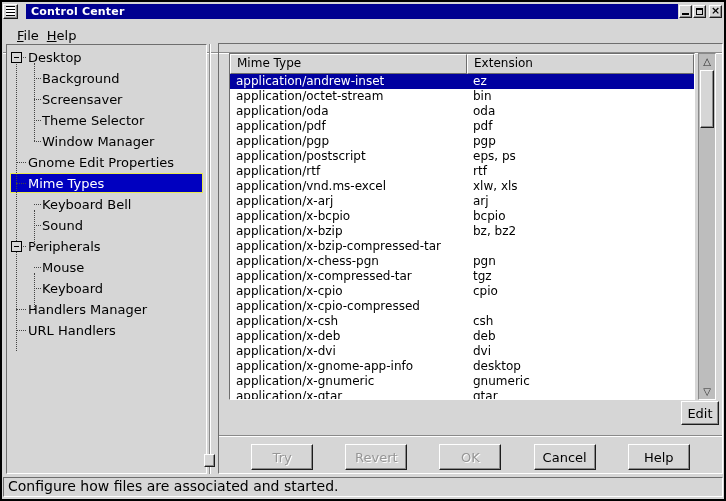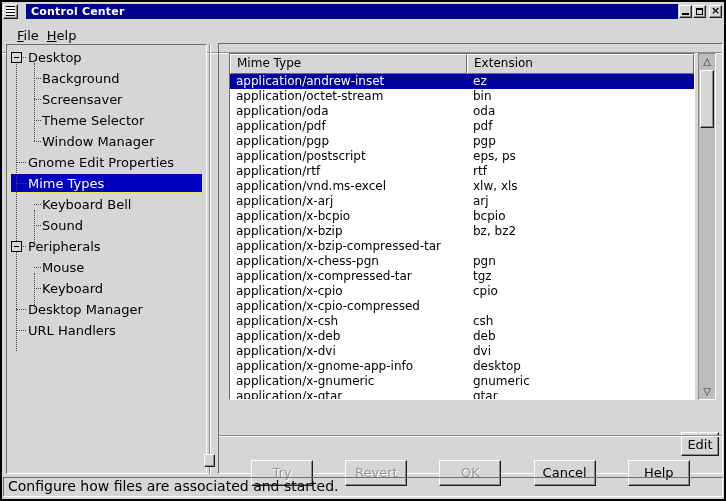--- a/index.html
+++ b/index.html
@@ -71,21 +71,21 @@
   .vscroll { position:absolute; left:479px; top:9px; width:18px; height:347px; background:#bdbdbd;
     border:1px solid; border-color:#8a8a8a #fff #fff #8a8a8a; }
   .sb-arrow { position:absolute; left:0; width:16px; height:15px; text-align:center;
     font-size:10px; line-height:15px; color:#2a2a2a; }
   .sb-up { top:0; } .sb-down { bottom:0; }
   .sb-thumb { position:absolute; left:1px; right:1px; top:16px; height:58px; background:#d6d6d6;
     border:1px solid; border-color:#fff #1c1c1c #1c1c1c #fff; box-shadow:inset -1px -1px 0 #8a8a8a; }
   
   .btn { background:#d6d6d6; border:1px solid; border-color:#fff #1c1c1c #1c1c1c #fff;
     box-shadow:inset -1px -1px 0 #8a8a8a; font-family:"DejaVu Sans",sans-serif; font-size:13px;
-    color:#000; text-align:center; padding:0;margin-top:31px; }
+    color:#000; text-align:center; padding:0; }
   .btn.disabled { color:#969696; text-shadow:1px 1px 0 #fff; }
   .edit-btn { position:absolute; left:462px; top:357px; width:38px; height:24px; }
   .hsep { position:absolute; left:0; right:0; top:391px; height:0;
     border-top:1px solid #8a8a8a; border-bottom:1px solid #fff; }
   .action-row { position:absolute; left:0; right:0; top:397px; height:32px;
     display:flex; justify-content:space-evenly; align-items:center; }
   .action-row .btn { width:62px; height:26px; }
   
   .statusbar { position:absolute; left:1px; top:475px; width:720px; height:20px;
     border:1px solid; border-color:#6e6e6e #fff #fff #6e6e6e;
@@ -165,21 +165,21 @@
         <div class="tree-item lvl1">
           <span class="stub"></span>
           <span class="tree-label">Mouse</span>
         </div>
         <div class="tree-item lvl1">
           <span class="stub"></span>
           <span class="tree-label">Keyboard</span>
         </div>
         <div class="tree-item lvl0">
           <span class="stub"></span>
-          <span class="tree-label">Desktop Manager</span>
+          <span class="tree-label">Handlers Manager</span>
         </div>
         <div class="tree-item lvl0">
           <span class="stub"></span>
           <span class="tree-label">URL Handlers</span>
         </div>
         <div class="tree-line" style="left: 8px; top: 11px; height: 294px;"></div>
         <div class="tree-line" style="left: 26px; top: 17px; height: 78px;"></div>
         <div class="tree-line" style="left: 26px; top: 164px; height: 36px;"></div>
         <div class="tree-line" style="left: 26px; top: 227px; height: 36px;"></div>
       </div>

